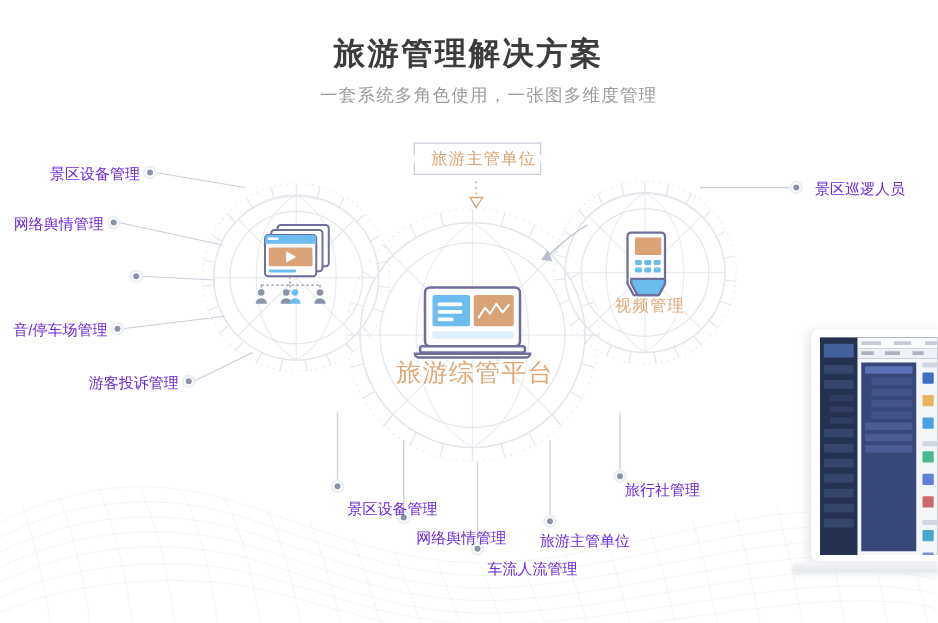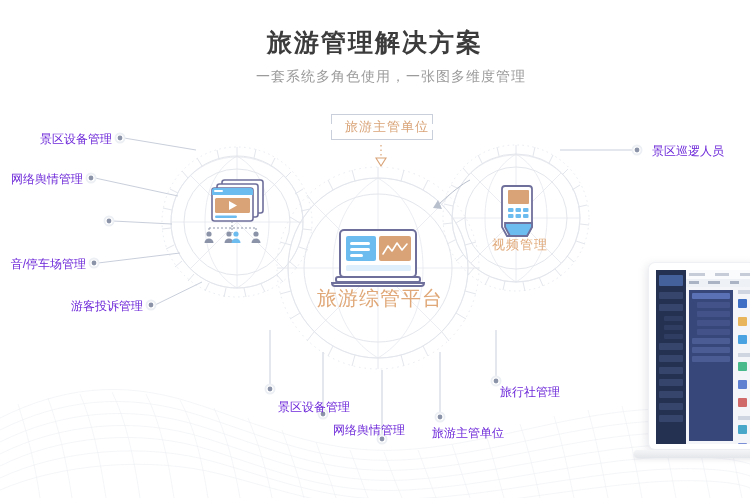--- a/index.html
+++ b/index.html
@@ -397,20 +397,21 @@
 
   <div class="leaf r" style="left:0;top:131px;width:112px;">景区设备管理</div>
   <div class="leaf r" style="left:0;top:171px;width:83px;">网络舆情管理</div>
   <div class="leaf r" style="left:0;top:256px;width:86px;">音/停车场管理</div>
   <div class="leaf r" style="left:0;top:298px;width:143px;">游客投诉管理</div>
 
   <div class="leaf l" style="left:652px;top:143px;">景区巡逻人员</div>
 
   <div class="leaf c" style="left:190px;top:399px;width:160px;">景区设备管理</div>
   <div class="leaf c" style="left:245px;top:422px;width:160px;">网络舆情管理</div>
+  <div class="leaf c" style="left:302px;top:447px;width:160px;">车流人流管理</div>
   <div class="leaf c" style="left:384px;top:425px;width:120px;">旅游主管单位</div>
   <div class="leaf c" style="left:440px;top:384px;width:120px;">旅行社管理</div>
 
   <div id="mock">
     <div class="lid">
       <div class="screen">
 
         <div class="sb">
           <div class="logo"></div>
           <div class="it"></div>

